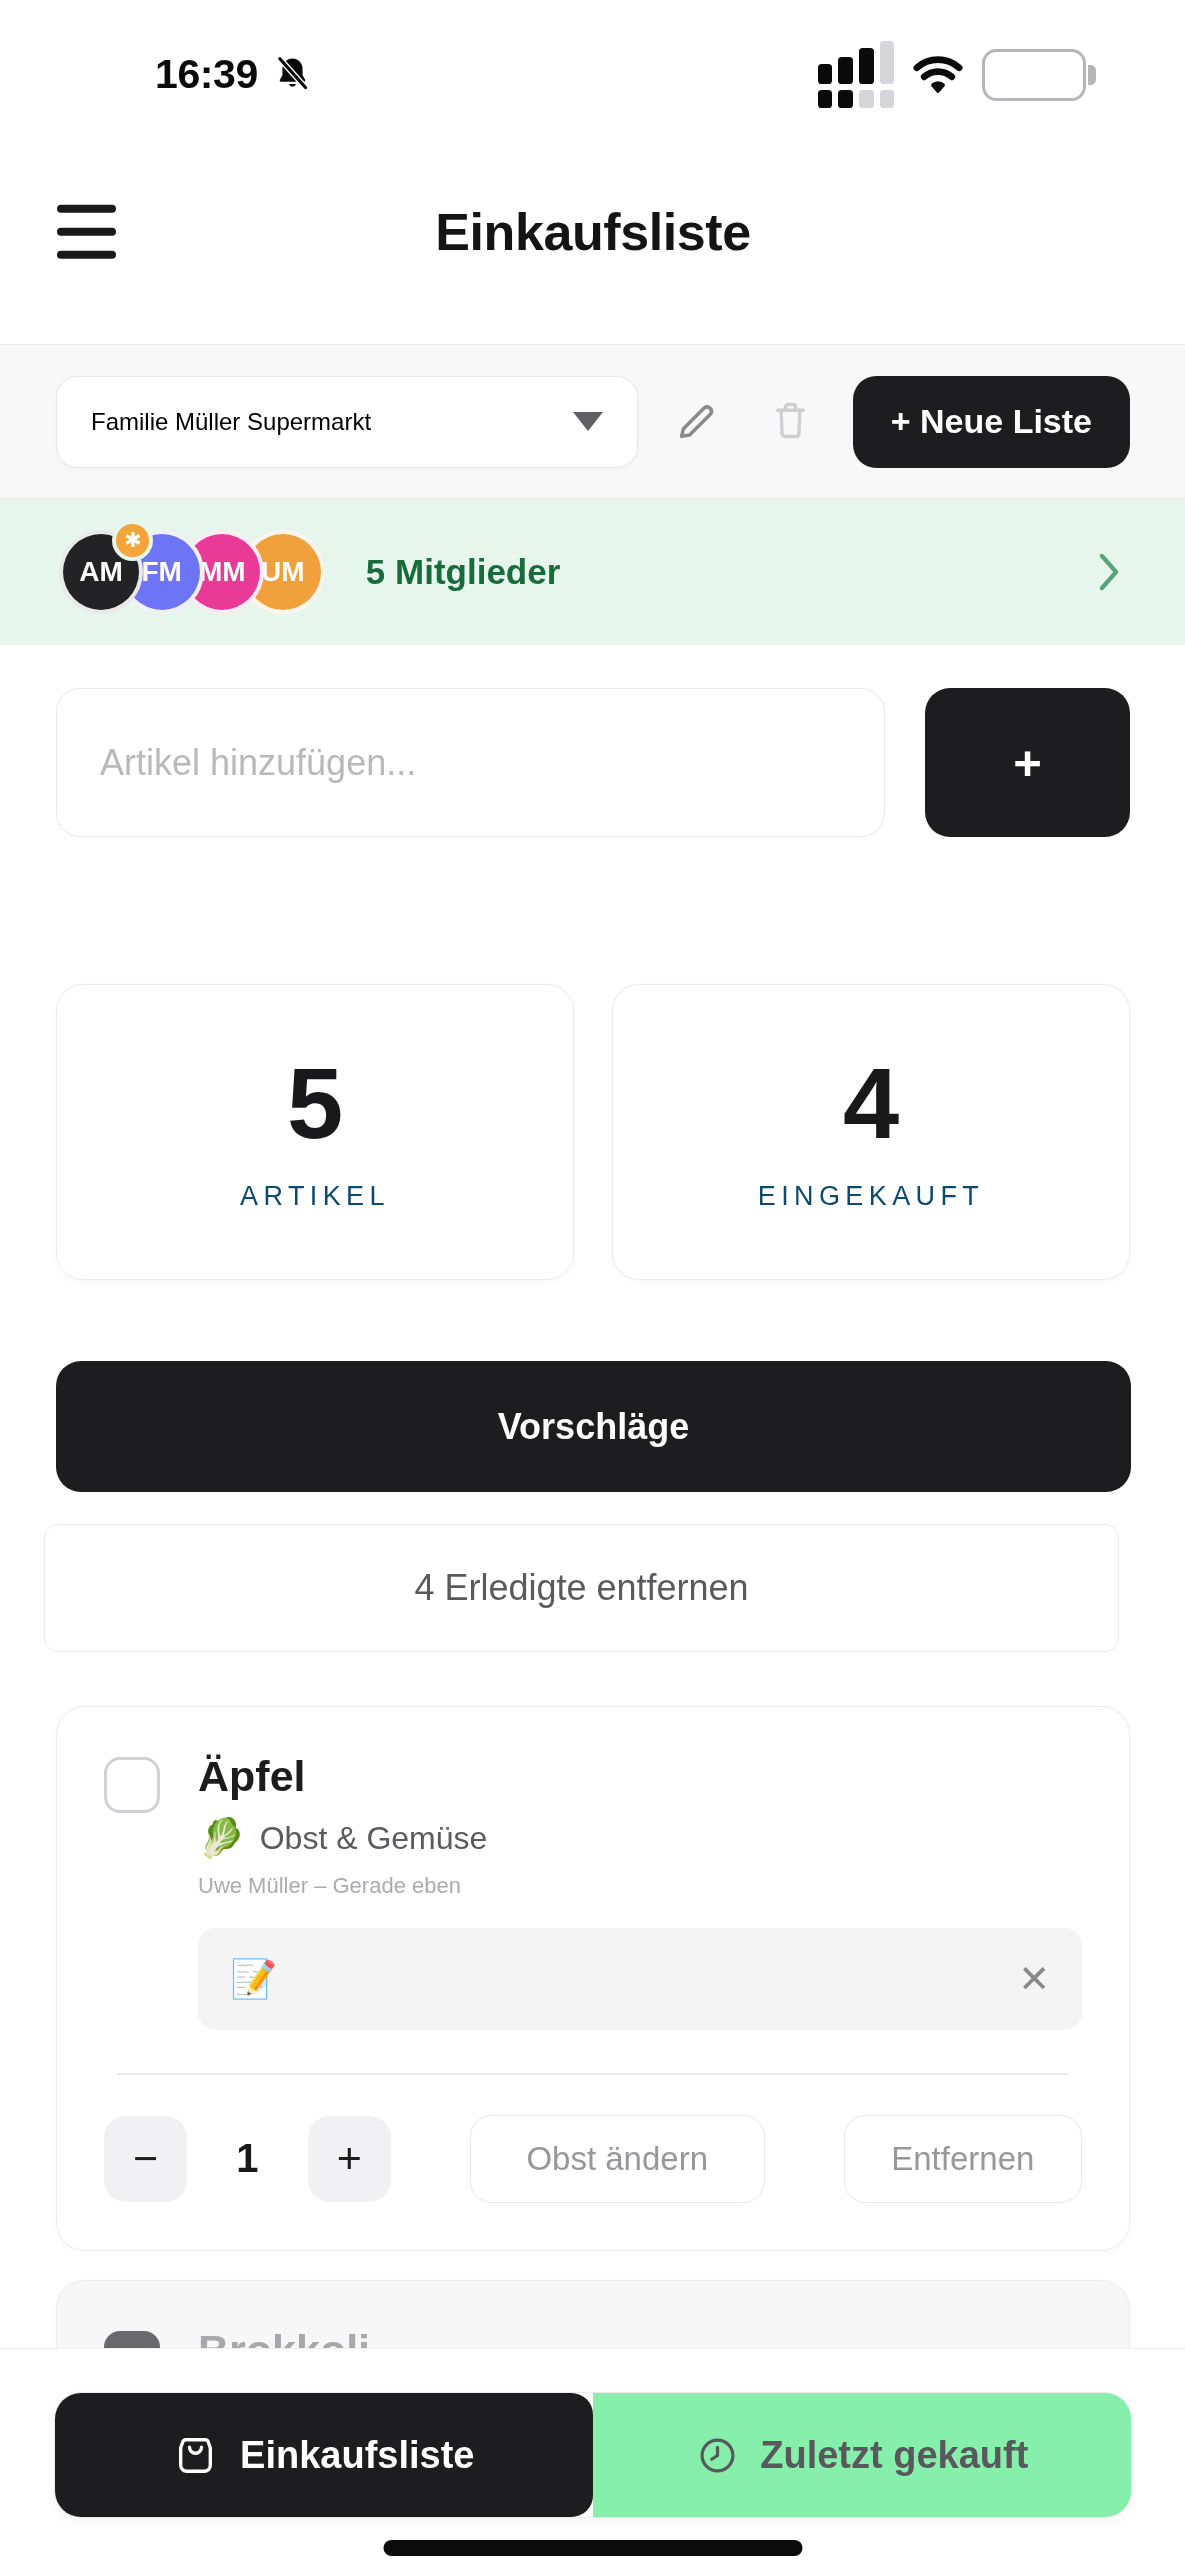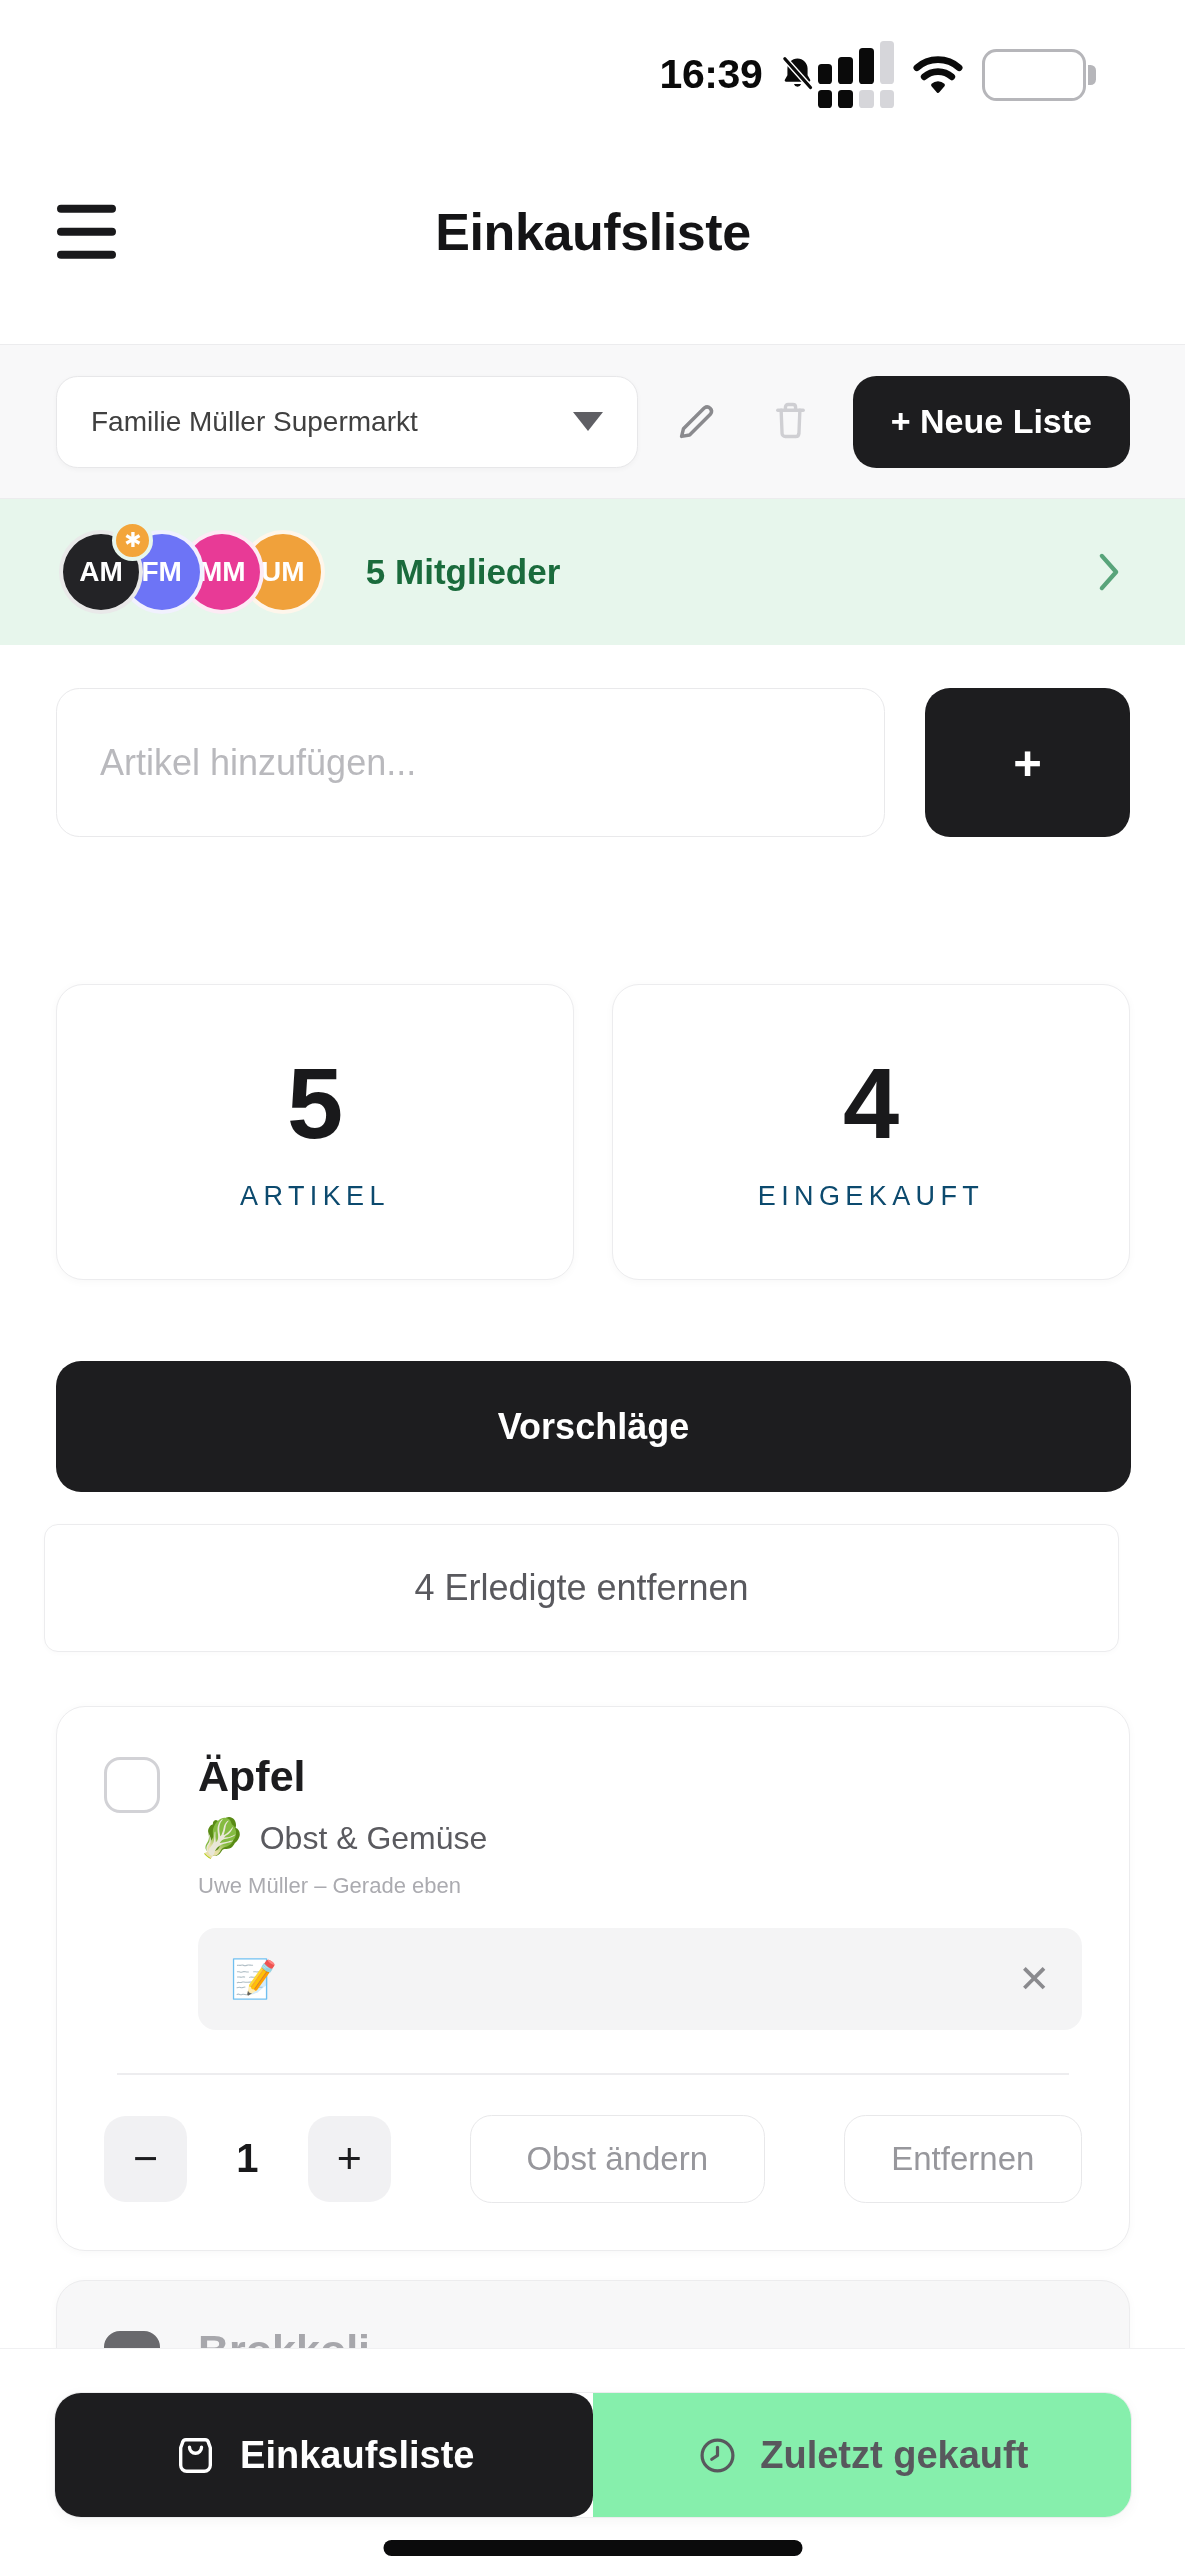--- a/index.html
+++ b/index.html
@@ -3,21 +3,21 @@
 <meta charset="utf-8">
 <style>
   * { margin:0; padding:0; box-sizing:border-box; }
   html,body { background:#e0e0e0; }
   .phone{
     width:1186px; height:2576px; position:relative; overflow:hidden;
     background:#fff; color:#1c1c1e; margin:0 auto;
     font-family:"Liberation Sans","DejaVu Sans",sans-serif;
   }
   
-  .status-bar{ height:119px; display:flex; align-items:center; justify-content:flex-end;
+  .status-bar{ height:119px; display:flex; align-items:center; justify-content:space-between;
     padding:30.5px 90px 0 135px;margin-left:20px; }
   .sb-left{ display:flex; align-items:center; gap:14.4px; }
   .sb-time{ font-size:41px; font-weight:700; letter-spacing:-0.4px; color:#0a0a0a; }
   .sb-right{ display:flex; align-items:center; gap:18px; }
   .cellular{ display:flex; flex-direction:column; gap:6.3px; }
   .cell-row{ display:flex; align-items:flex-end; gap:6.3px; }
   .cell-bar{ width:14.4px; border-radius:3.6px; }
   .cell-sq{ width:14.4px; height:18px; border-radius:3.6px; }
   .battery{ display:flex; align-items:center; }
   .bat-body{ width:104px; height:52px; border:3.6px solid #b6b6ba; border-radius:14.4px; padding:5.4px; }
@@ -28,21 +28,21 @@
     display:flex; align-items:center; justify-content:center; }
   .hamburger{ position:absolute; left:57px; top:50%; transform:translateY(-50%);
     width:59px; display:flex; flex-direction:column; gap:15.3px; background:none; border:none; cursor:pointer; }
   .hamburger span{ display:block; height:8px; background:#19191b; border-radius:4.5px; }
   .page-title{ font-size:52px; font-weight:700; color:#141416; letter-spacing:-0.4px; }
   
   .list-bar{ height:154px; background:#f8f8f9; border-bottom:1.8px solid #ececee;
     display:flex; align-items:center; padding:0 56px; }
   .list-select{ width:582px; height:92px; background:#fff; border:1.8px solid #e7e7e9; border-radius:21.6px;
     display:flex; align-items:center; justify-content:space-between; padding:0 34px;
-    font-size:28px; color:#404040; cursor:pointer; box-shadow:0 1.8px 5.4px rgba(0,0,0,.03); }
+    font-size:24px; color:#000000; cursor:pointer; box-shadow:0 1.8px 5.4px rgba(0,0,0,.03); }
   .select-arrow{ width:0; height:0; border-left:15.3px solid transparent; border-right:15.3px solid transparent;
     border-top:19px solid #5f5f64; }
   .icon-btn{ background:none; border:none; cursor:pointer; display:flex; align-items:center; }
   .pencil-btn{ margin-left:34px; }
   .trash-btn{ margin-left:47px; }
   .new-list-btn{ margin-left:auto; height:92px; padding:0 38px; background:#1d1d1f; color:#fff;
     border:none; border-radius:23.4px; font-size:34px; font-weight:600; cursor:pointer;
     display:flex; align-items:center; font-family:inherit; }
   
   .members-banner{ height:146px; background:#e7f6ec; display:flex; align-items:center;

